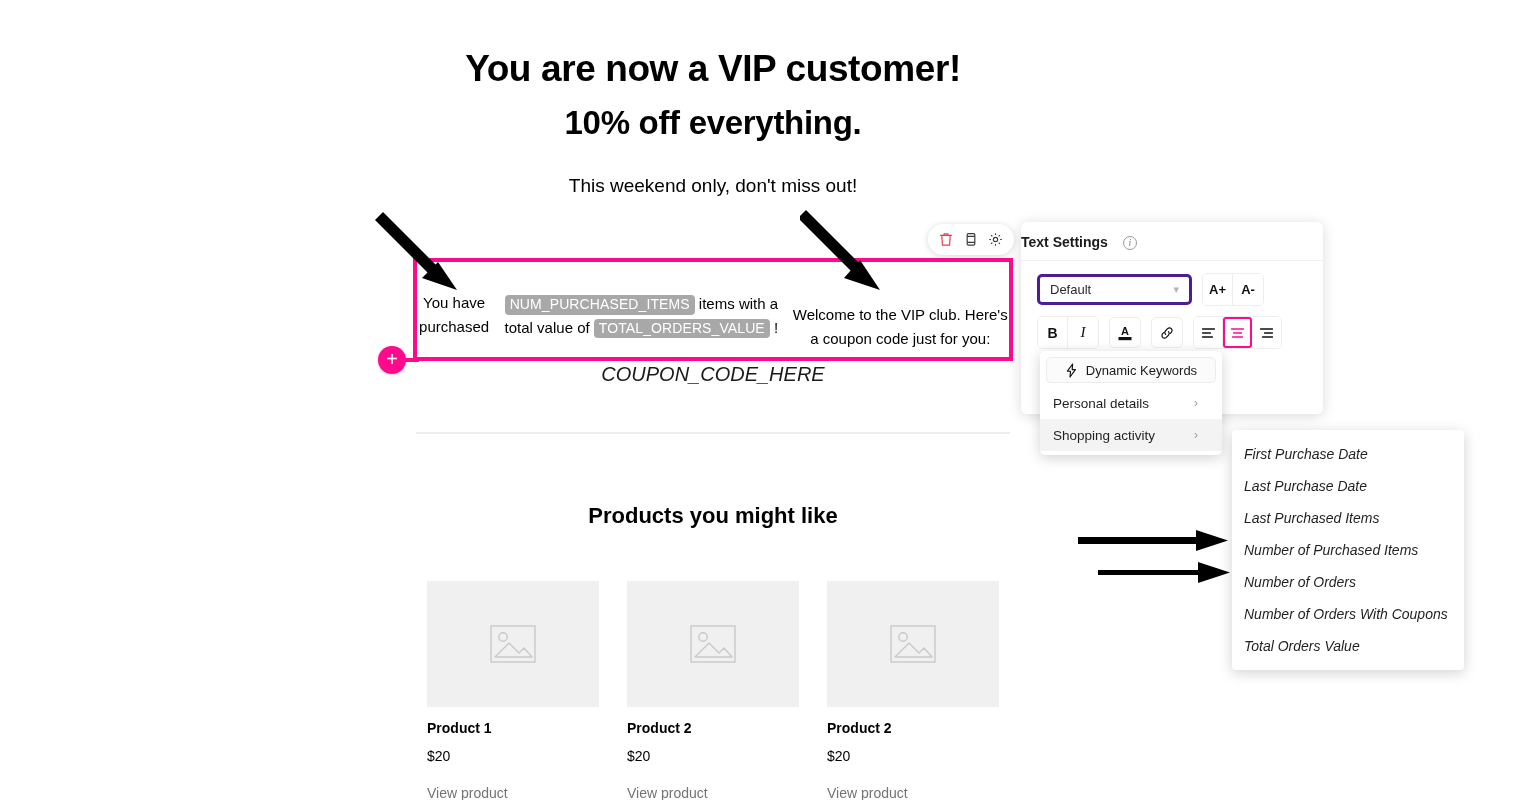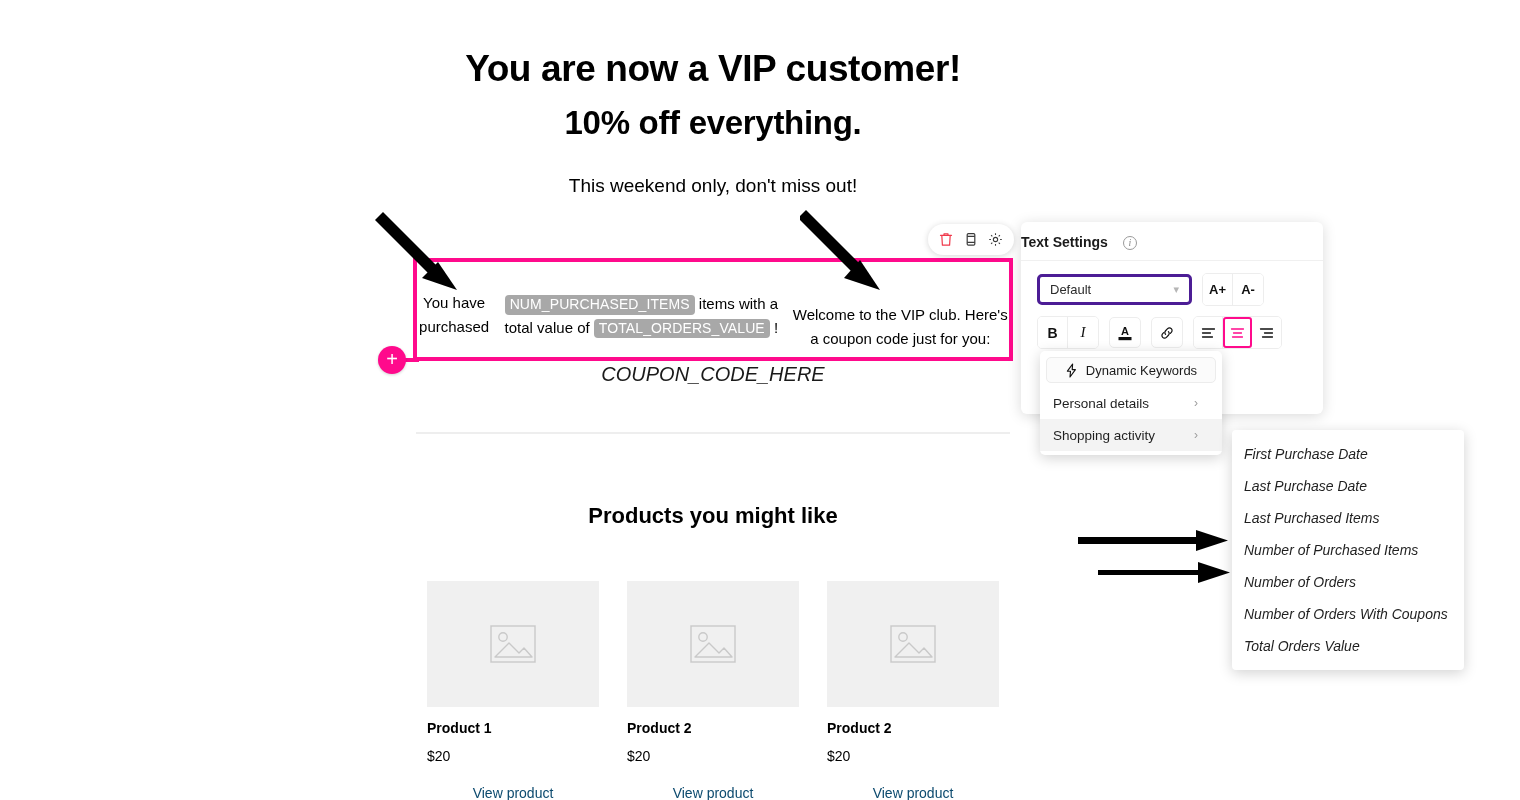--- a/index.html
+++ b/index.html
@@ -84,21 +84,21 @@
     position:absolute; left:14px; top:581px; width:586px;
     display:flex; gap: 28px;
   }
   .product-card { width: 172px; }
   .product-thumb {
     width:172px; height:126px; background:#f0f0f0;
     display:flex; align-items:center; justify-content:center;
   }
   .product-name { margin-top:13px; font-size:14px; font-weight:bold; color:#000; }
   .product-price { margin-top:12px; font-size:14px; color:#000; }
-  .product-link { margin-top:21px; font-size:14px; color:#0c4a6e; text-align:center; }
+  .product-link { margin-top:21px; font-size:14px; color:#737373; text-align:left; }
 
   
   .text-settings {
     position:absolute; left:1021px; top:222px; width:302px; height:192px;
     background:#ffffff; border-radius: 6px;
     box-shadow: 0 2px 14px rgba(0,0,0,.15);
     z-index: 10;
   }
   .ts-header {
     display:flex; align-items:flex-end; gap:15px;

